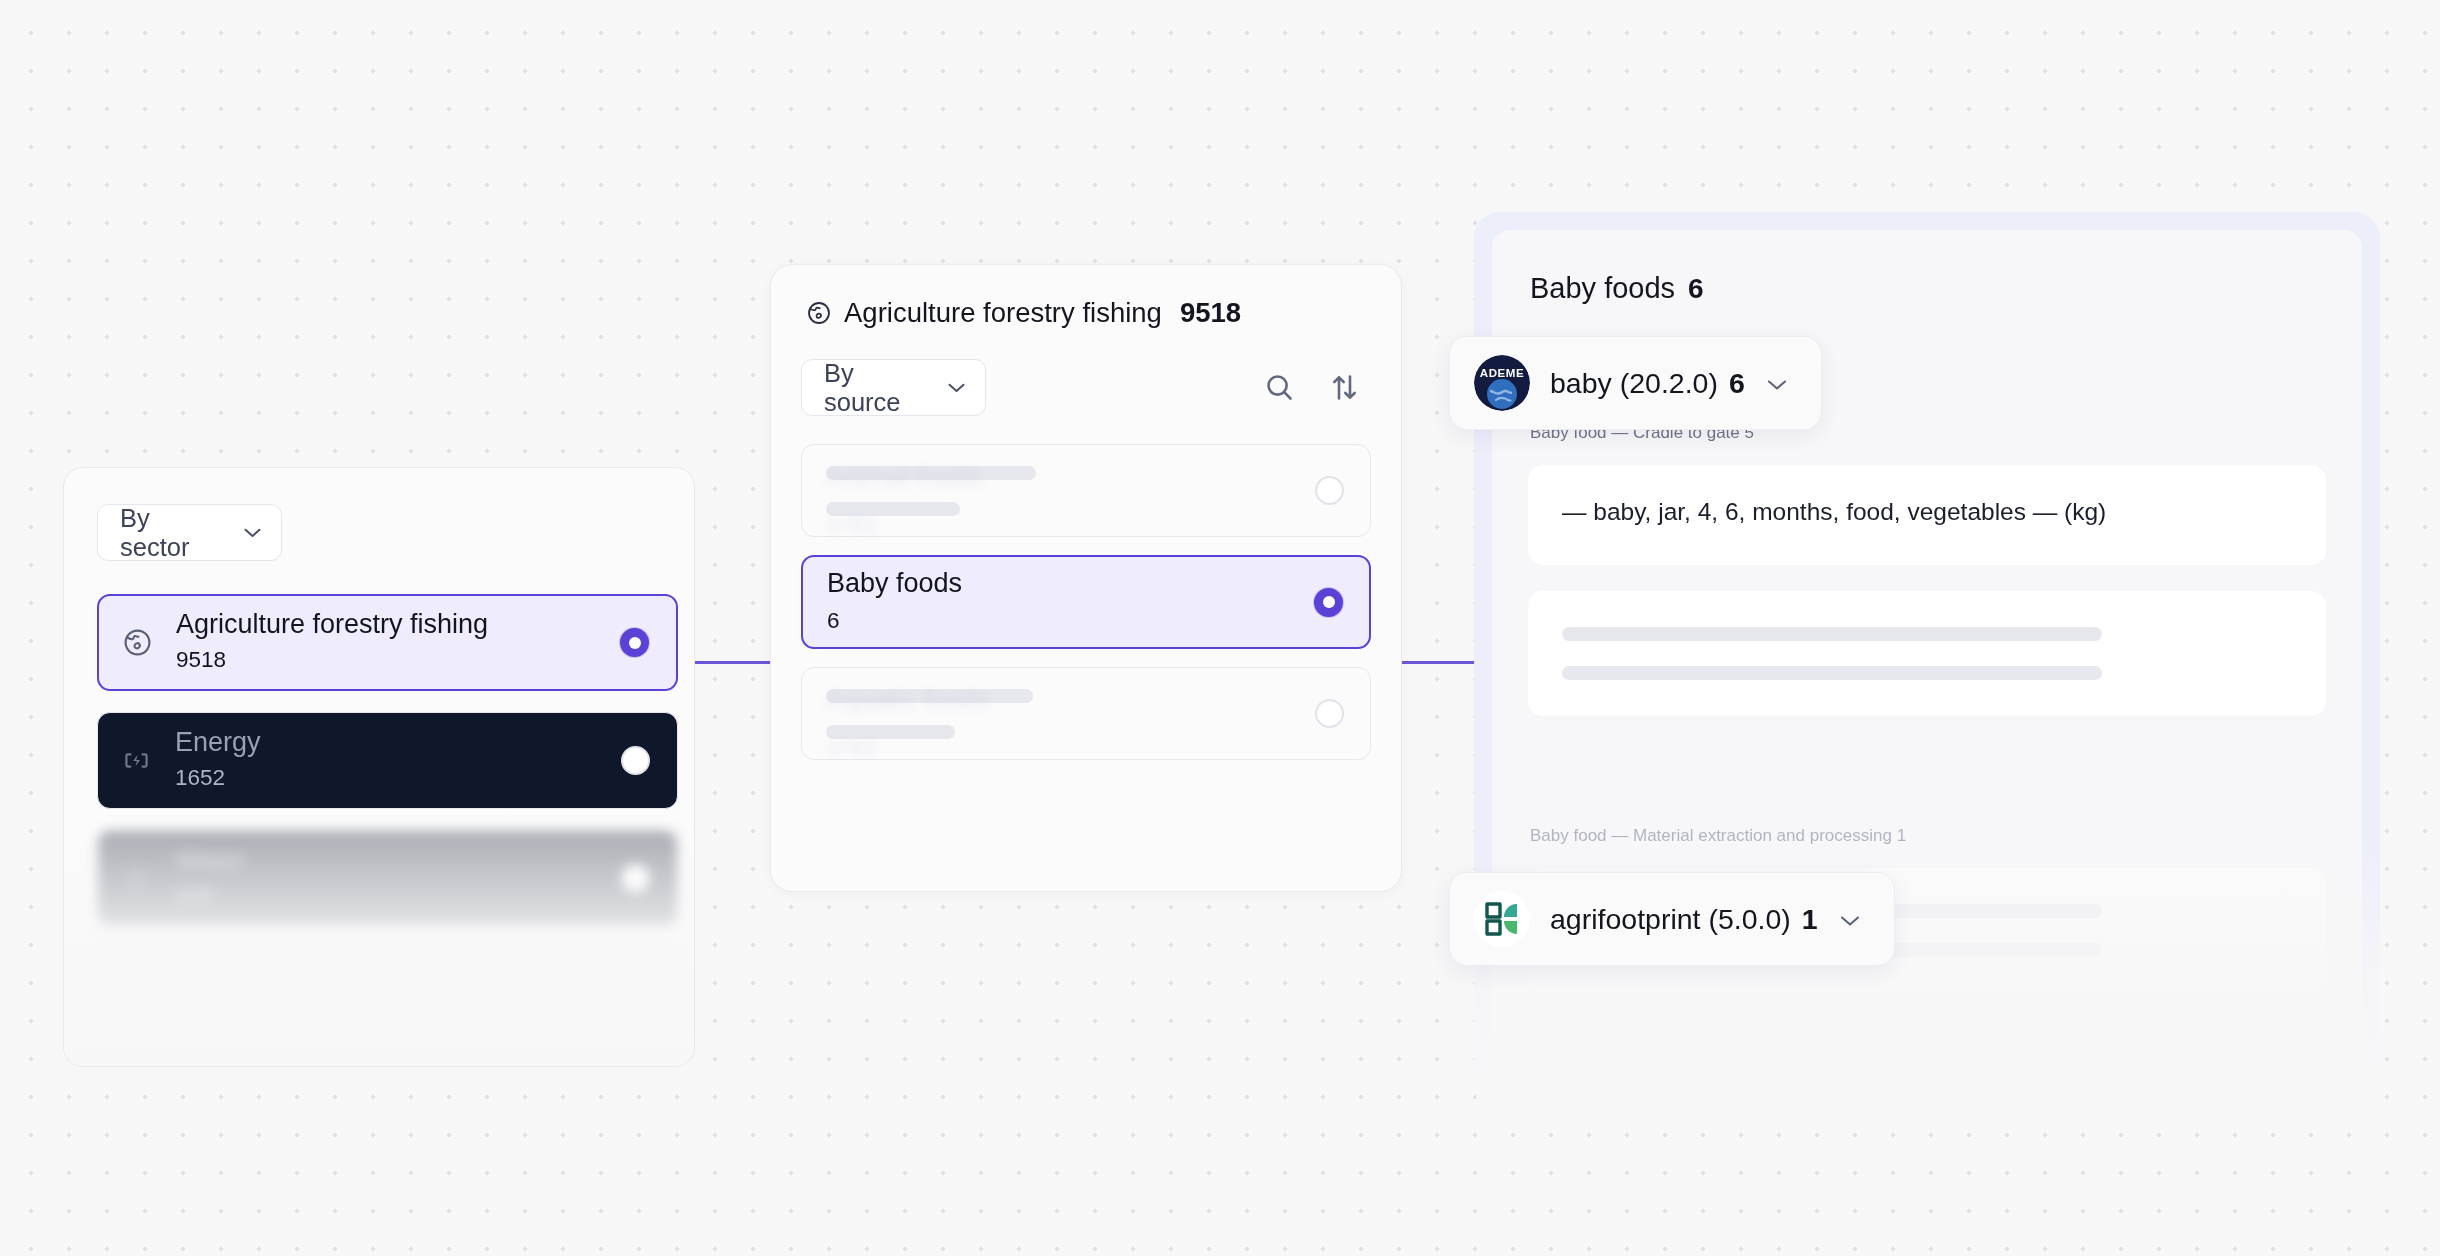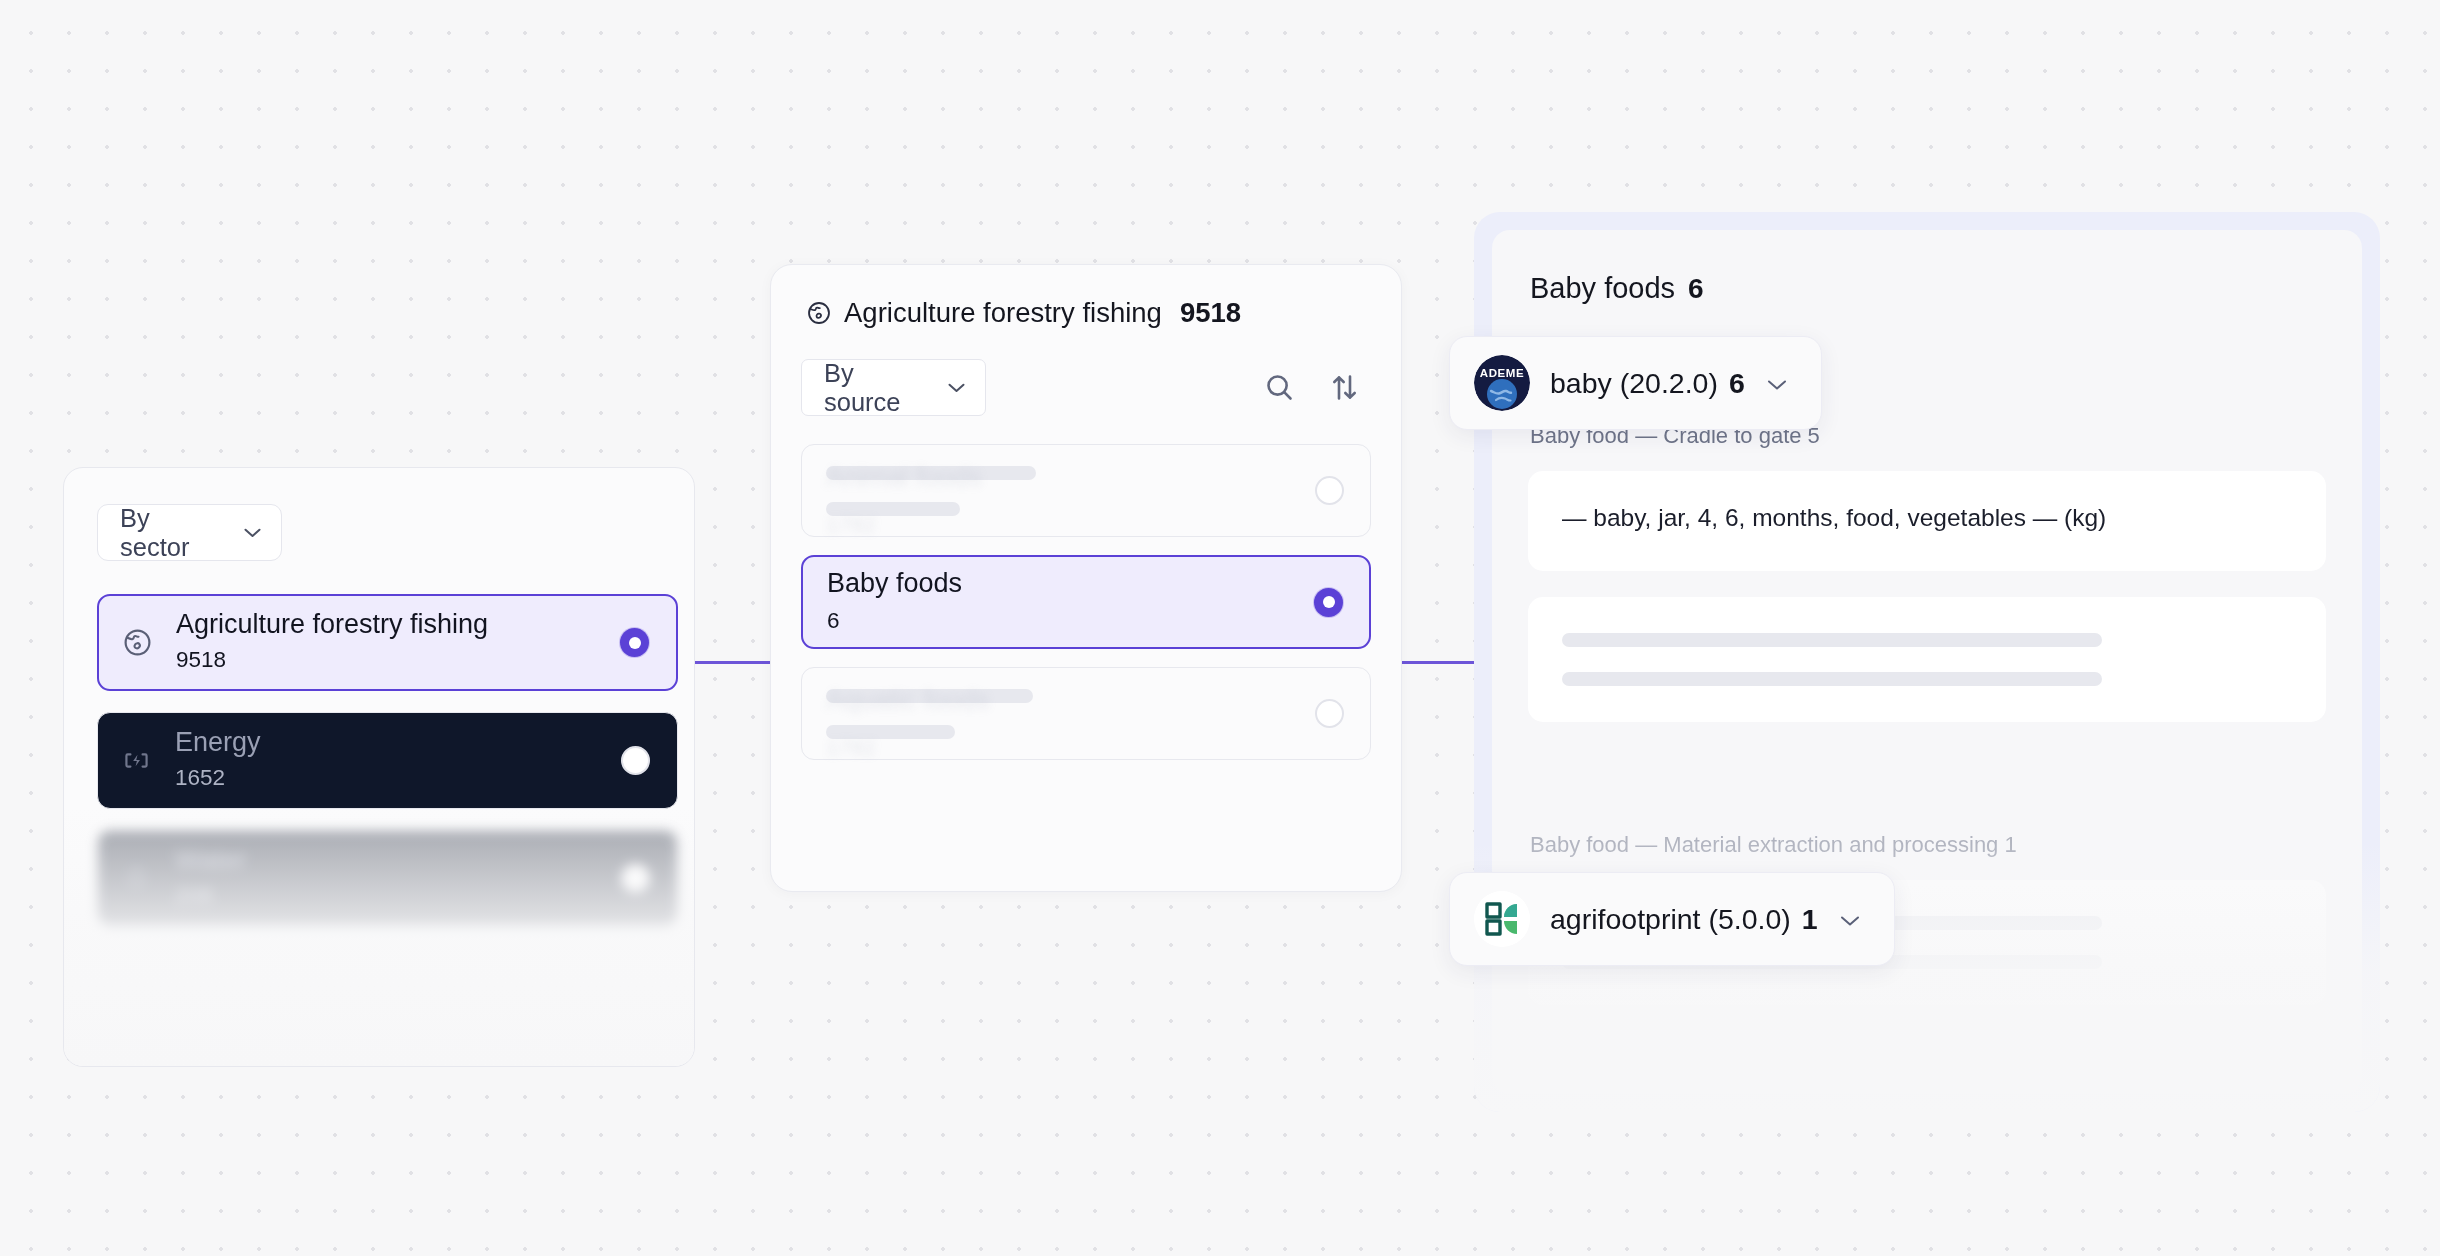--- a/index.html
+++ b/index.html
@@ -61,21 +61,21 @@
     background: #fff;
     border: 1.5px solid #e5e6ed;
     border-radius: 11px;
     height: 57px;
     padding: 0 20px 0 22px;
     font-size: 25.5px;
     color: #3c4257;
     cursor: pointer;
   }
   #by-sector-select { width: 185px; margin-bottom: 33px; }
-  #by-source-select { width: 185px; border-radius: 7px; }
+  #by-source-select { width: 185px; }
 
   .chev {
     width: 17px; height: 10px;
     margin-left: 18px;
     flex: none;
   }
   .chev svg { display: block; }
 
   
   .sector-card {
@@ -294,21 +294,21 @@
     flex: none;
     margin-right: 20px;
     overflow: hidden;
     display: flex; align-items: center; justify-content: center;
   }
   .chip-label { font-size: 28.5px; color: #14161f; white-space: nowrap; }
   .chip-count { font-size: 28.5px; color: #14161f; font-weight: bold; margin-left: 11px; }
   .chip-chev { margin-left: 22px; width: 20px; height: 12px; color: #5a6078; flex: none; }
 
   .group-label {
-    font-size: 22px;
+    font-size: 17px;
     color: #6e7488;
     margin: 0 0 22px 2px;
   }
   #group-label-1 { margin-top: 118px; }
 
   .result-card {
     background: #fff;
     border-radius: 15px;
     padding: 30px 34px;
     margin-bottom: 26px;

